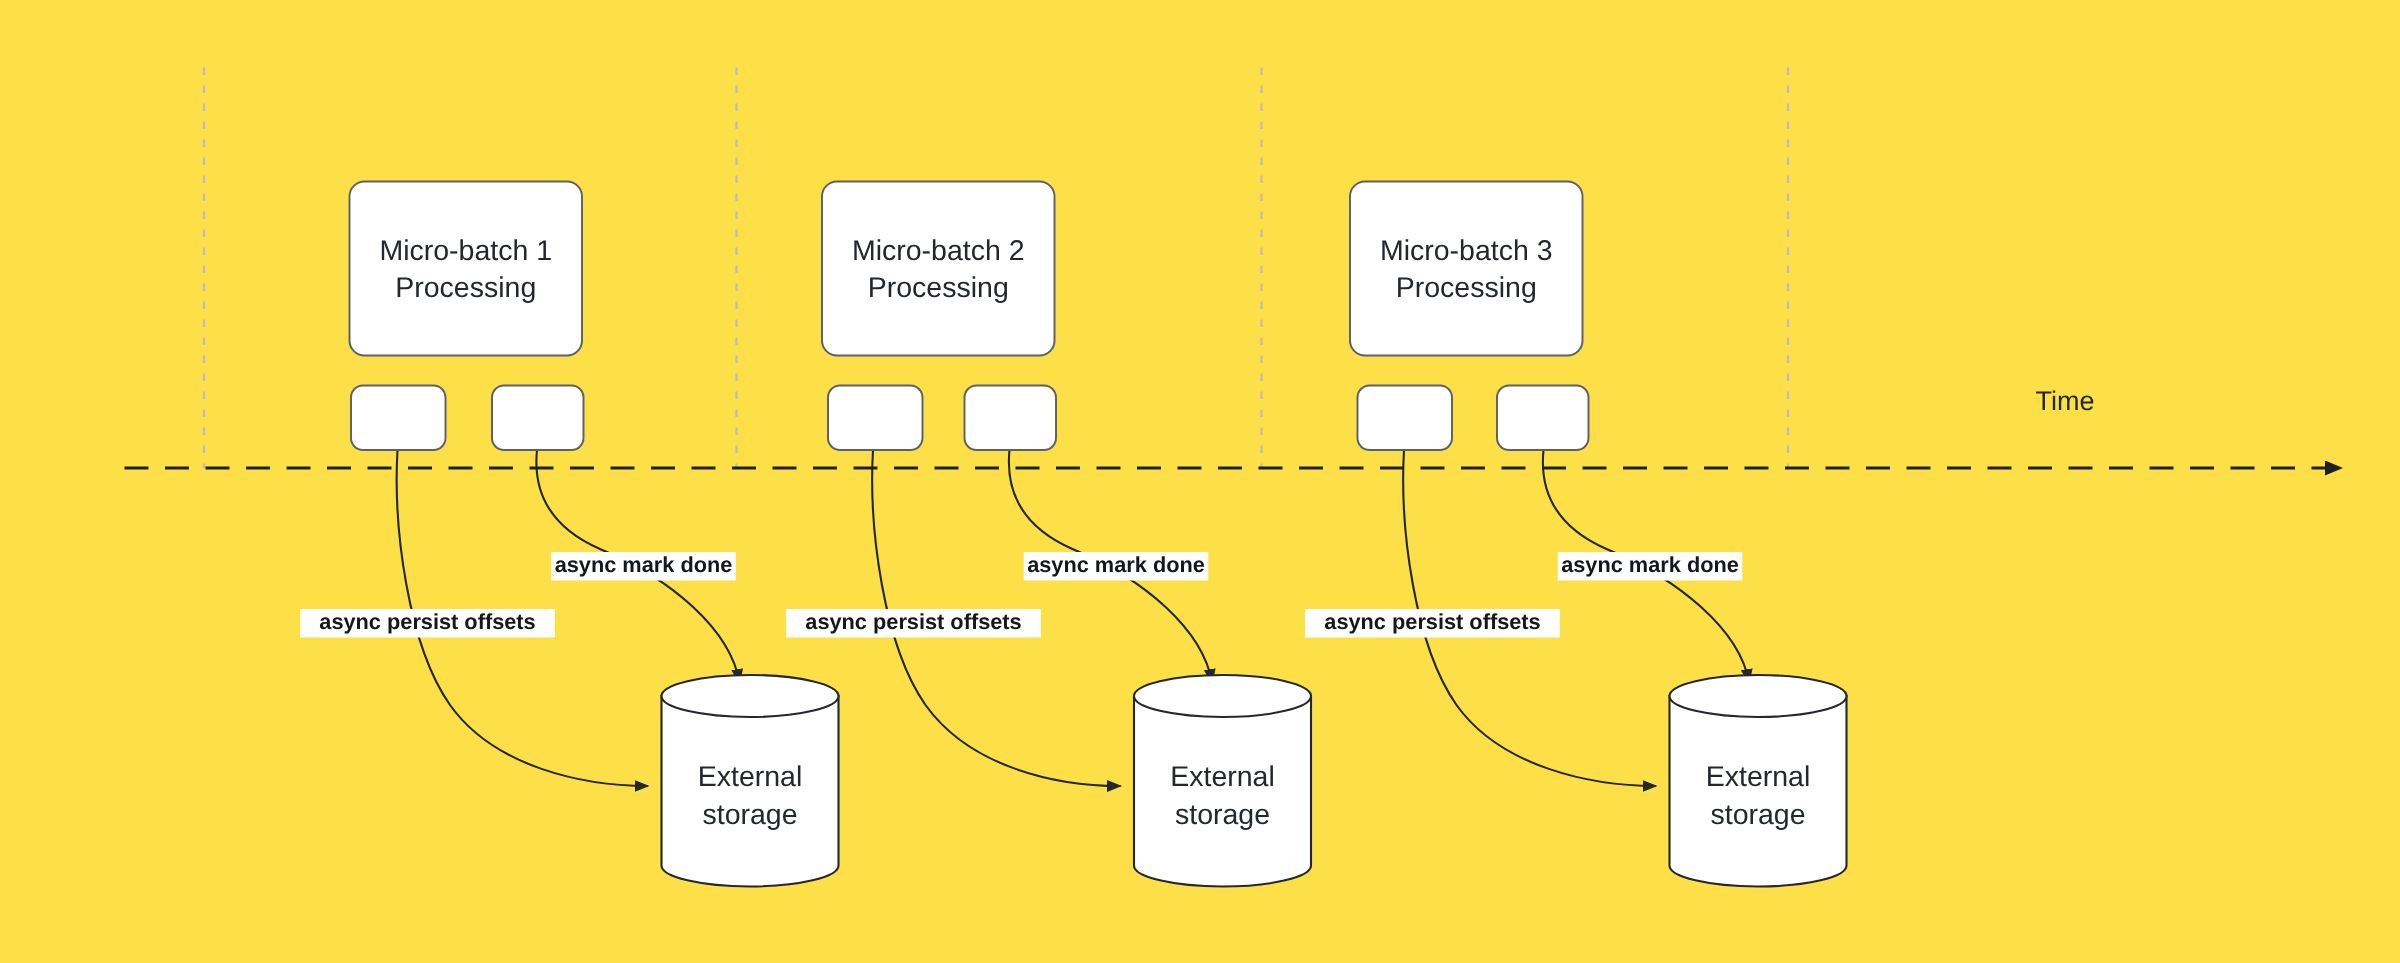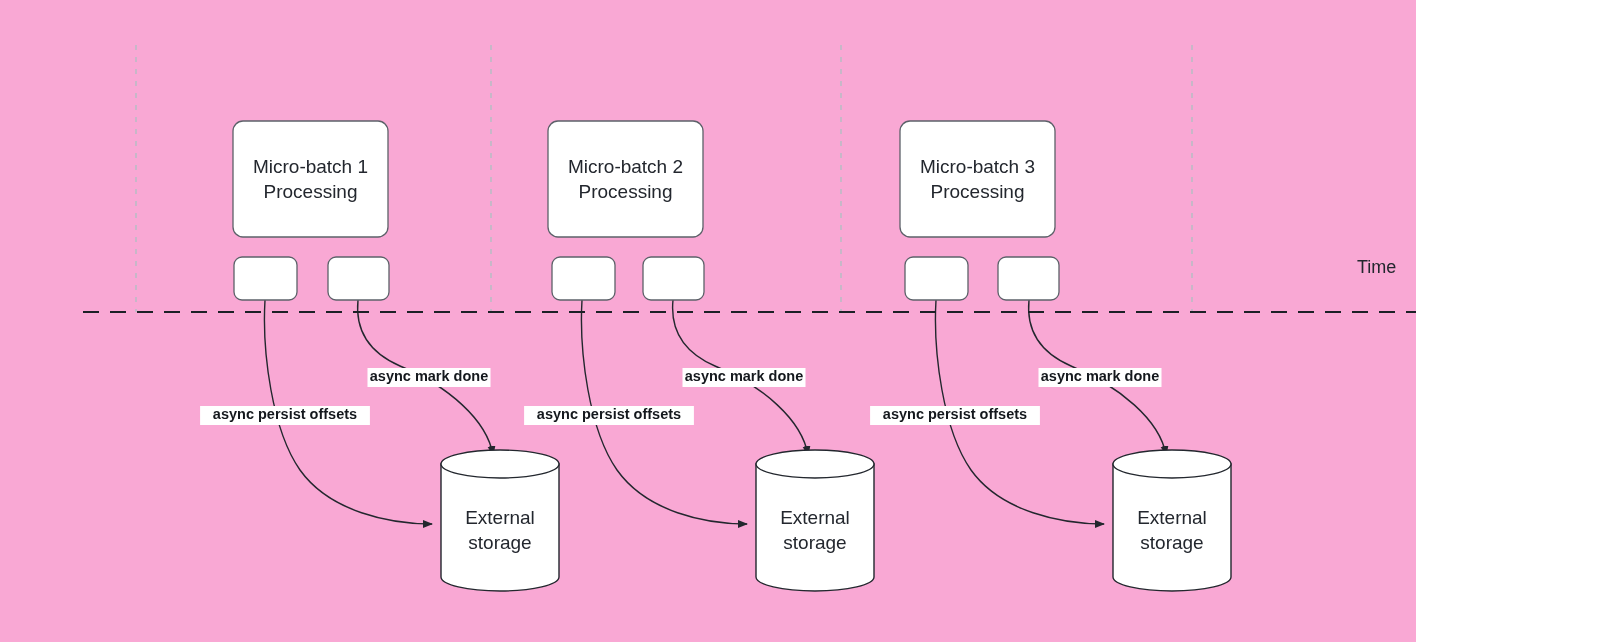--- a/index.html
+++ b/index.html
@@ -5,23 +5,23 @@
   html, body {
     margin: 0;
     padding: 0;
     background: #ffffff;
   }
   body {
     font-family: "Liberation Sans", sans-serif;
   }
   #canvas {
     position: relative;
-    width: 1416px;
+    width: 1600px;
     height: 642px;
-    background: #f9a8d4;
+    background: #fde047;
     overflow: hidden;
   }
   #diagram-svg {
     position: absolute;
     left: 0;
     top: 0;
     width: 1600px;
     height: 642px;
   }
   .box-label {

